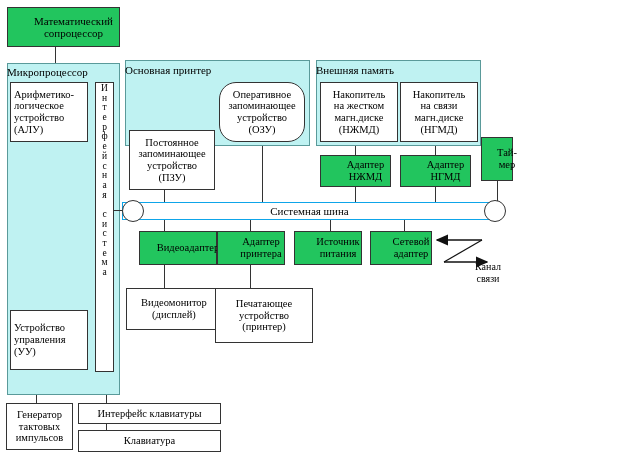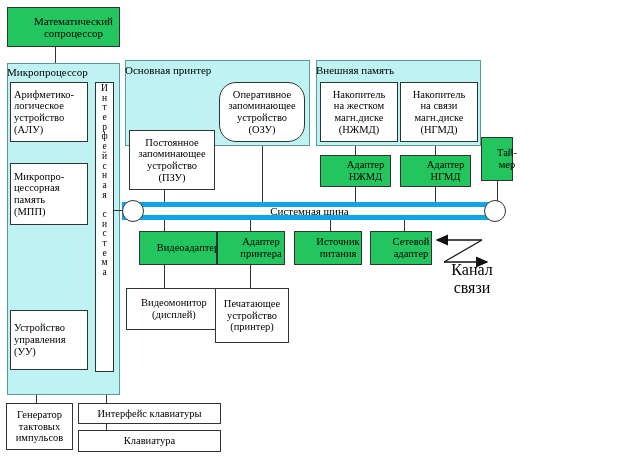--- a/index.html
+++ b/index.html
@@ -14,21 +14,21 @@
   .grouptitle{position:absolute;text-align:left;color:#000;z-index:2;}
   .line{position:absolute;background:#333333;z-index:2;}
   .hline{height:1px;}
   .vline{width:1px;}
   .circle{position:absolute;box-sizing:border-box;border:1px solid #333333;border-radius:50%;
           background:#ffffff;z-index:5;}
   .vtext{position:absolute;display:flex;flex-direction:column;align-items:center;
          justify-content:flex-start;z-index:4;color:#000;line-height:1.02;}
   .vtext span{display:block;}
   .label{position:absolute;text-align:center;color:#000;z-index:4;line-height:1.15;}
-  .bus{position:absolute;box-sizing:border-box;border:5px solid #0ea5e9;background:#ffffff;
+  .bus{position:absolute;box-sizing:border-box;border:1px solid #0ea5e9;background:#ffffff;
        display:flex;align-items:center;justify-content:center;z-index:4;color:#000;}
   svg.arrowlayer{position:absolute;left:0;top:0;width:623px;height:467px;z-index:6;
                  pointer-events:none;}
 </style>
 </head>
 <body>
 
 <div id="canvas">
 
   <div class="box cyan" style="left:7px;top:7px;width:113px;height:40px;font-size:11px;">
@@ -40,26 +40,20 @@
   <div class="group" style="left:7px;top:63px;width:113px;height:332px;"></div>
   <div class="grouptitle" style="left:7px;top:66px;width:113px;font-size:11px;">Микропроцессор</div>
 
   <div class="box white" style="left:10px;top:82px;width:78px;height:60px;font-size:10.5px;align-items:flex-start;padding-left:3px;">
     <span>Арифметико-</span>
     <span>логическое</span>
     <span>устройство</span>
     <span>(АЛУ)</span>
   </div>
 
-  <div class="box white" style="left:10px;top:163px;width:78px;height:62px;font-size:10.5px;align-items:flex-start;padding-left:3px;">
-    <span>Микропро-</span>
-    <span>цессорная</span>
-    <span>память</span>
-    <span>(МПП)</span>
-  </div>
 
   <div class="box white" style="left:10px;top:310px;width:78px;height:60px;font-size:10.5px;align-items:flex-start;padding-left:3px;">
     <span>Устройство</span>
     <span>управления</span>
     <span>(УУ)</span>
   </div>
 
   <div class="box white" style="left:95px;top:82px;width:19px;height:290px;"></div>
   <div class="vtext" style="left:95px;top:84px;width:19px;font-size:9.5px;" id="vtext-holder">
       <span>И</span>
@@ -168,37 +162,37 @@
     <span>адаптер</span>
   </div>
 
   <div class="line vline" style="left:164px;top:265px;height:23px;"></div>
   <div class="line vline" style="left:250px;top:265px;height:23px;"></div>
 
   <div class="box white" style="left:126px;top:288px;width:96px;height:42px;font-size:10.5px;">
     <span>Видеомонитор</span>
     <span>(дисплей)</span>
   </div>
-  <div class="box white" style="left:215px;top:288px;width:74px;height:55px;font-size:10.5px;">
+  <div class="box white" style="left:215px;top:288px;width:98px;height:55px;font-size:10.5px;">
     <span>Печатающее</span>
     <span>устройство</span>
     <span>(принтер)</span>
   </div>
 
   <svg class="arrowlayer" viewBox="0 0 623 467">
     <defs>
       <marker id="ah" markerWidth="9" markerHeight="9" refX="8" refY="4.0" orient="auto">
         <path d="M0,0 L9,4 L0,8 z" fill="#111111"></path>
       </marker>
     </defs>
     <path d="M482,240 L437,240" stroke="#111111" stroke-width="1.4" fill="none" marker-end="url(#ah)"></path>
     <path d="M482,240 L444,262" stroke="#111111" stroke-width="1.2" fill="none"></path>
     <path d="M444,262 L487,262" stroke="#111111" stroke-width="1.4" fill="none" marker-end="url(#ah)"></path>
   </svg>
-  <div class="label" style="left:440px;top:261px;width:64px;font-size:16px;text-align:center;">
+  <div class="label" style="left:456px;top:261px;width:64px;font-size:10px;text-align:center;">
     <span>Канал</span><br>
     <span>связи</span>
   </div>
 
   <div class="line vline" style="left:36px;top:395px;height:8px;"></div>
   <div class="line vline" style="left:106px;top:395px;height:8px;"></div>
 
   <div class="box white" style="left:6px;top:403px;width:67px;height:47px;font-size:10.5px;">
     <span>Генератор</span>
     <span>тактовых</span>

